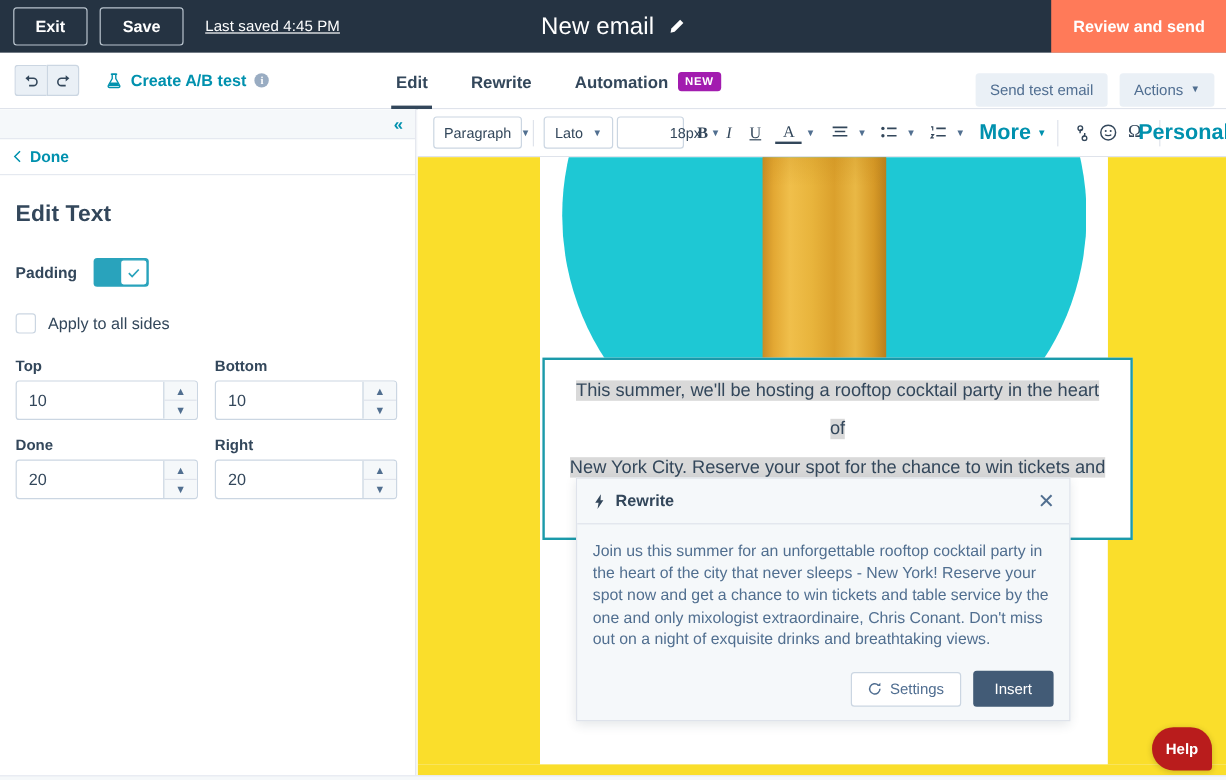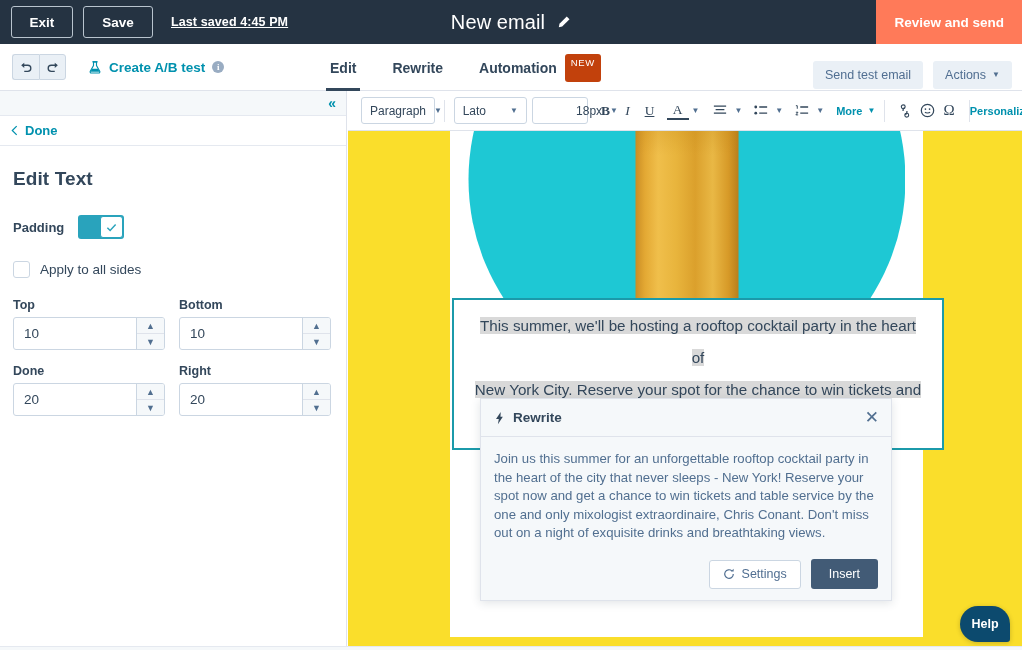--- a/index.html
+++ b/index.html
@@ -23,21 +23,21 @@
     background: transparent; color: #ffffff;
     border: 1px solid #b9c4ce; border-radius: 3px;
     font-size: 13.5px; font-weight: bold;
     display: flex; align-items: center; justify-content: center;
     cursor: pointer;
   }
   .exit-btn { margin-left: 11px; }
   .save-btn { margin-left: 10px; min-width: 70px; }
   .last-saved {
     margin-left: 18px;
-    color: #ffffff; font-size: 12.5px; font-weight: bold;
+    color: #ffffff; font-size: 12.5px; font-weight: normal;
     text-decoration: underline; cursor: pointer;
     letter-spacing: .1px;
   }
   .title-wrap {
     position: absolute; left: 0; right: 0; top: 0; height: 44px;
     display: flex; align-items: center; justify-content: center;
     gap: 11px; pointer-events: none;
   }
   .email-title { color: #ffffff; font-size: 20px; letter-spacing: .1px; }
   .pencil-icon { pointer-events: auto; cursor: pointer; display: flex; }
@@ -83,23 +83,23 @@
     display: flex; align-items: center; gap: 8px;
     padding: 0 18px; font-size: 14px; font-weight: bold;
     color: #33475b; cursor: pointer; position: relative;
   }
   .tab.active { color: #33475b; }
   .tab.active::after {
     content: ""; position: absolute; left: 14px; right: 14px; bottom: 0;
     height: 3px; background: #33475b;
   }
   .new-badge {
-    background: #c2410c; color: #ffffff;
-    font-size: 9.5px; font-weight: normal; letter-spacing: .6px;
-    padding: 3px 6px 14px; border-radius: 3px;
+    background: #a21caf; color: #ffffff;
+    font-size: 9.5px; font-weight: bold; letter-spacing: .6px;
+    padding: 3px 6px 2px; border-radius: 3px;
   }
   .nav-right {
     position: absolute; right: 10px; top: 0; height: 61px;
     display: flex; align-items: center; gap: 10px;
   }
   .btn-light {
     height: 28px; padding: 0 12px;
     background: #eaf0f6; color: #506e91; border: none; border-radius: 3px;
     font-size: 12.5px; cursor: pointer;
     display: flex; align-items: center; gap: 6px;
@@ -197,21 +197,21 @@
   .sel-paragraph { width: 74px; }
   .sel-font { width: 104px; }
   .sel-size { width: 56px; padding-left: 43px; }
   .caret { font-size: 8px; color: #516f90; }
   .rte-div { width: 1px; height: 22px; background: #dfe3eb; margin: 0 9px; }
   .rte-btn {
     min-width: 22px; height: 26px; display: flex; align-items: center;
     justify-content: center; color: #33475b; font-size: 13.5px;
     cursor: pointer; padding: 0 2px;
   }
-  .rte-btn.link-teal { color: #0091ae; font-weight: bold; font-size: 11px; }
+  .rte-btn.link-teal { color: #0091ae; font-weight: bold; font-size: 18px; }
   .rte-group { display: flex; align-items: center; gap: 3px; }
 
   .email-body {
     position: absolute; top: 40px; left: 102px;
     width: 473px; height: 506px; background: #ffffff;
   }
   .hero {
     position: relative; width: 473px; height: 175px; overflow: hidden;
     background: #ffffff;
   }
@@ -291,21 +291,21 @@
   }
   .insert-btn {
     height: 30px; padding: 0 18px; background: #425b76;
     border: none; border-radius: 3px; color: #ffffff;
     font-size: 12.5px; cursor: pointer;
     display: flex; align-items: center; justify-content: center;
   }
 
   .help-btn {
     position: absolute; right: 12px; bottom: 8px;
-    width: 50px; height: 36px; background: #0c4a6e;
+    width: 50px; height: 36px; background: #b91c1c;
     border-radius: 18px 18px 3px 18px;
     color: #ffffff; font-size: 12.5px; font-weight: bold;
     display: flex; align-items: center; justify-content: center;
     cursor: pointer; box-shadow: 0 1px 5px rgba(0,0,0,.2);
   }
   .bottom-strip {
     position: absolute; left: 0; bottom: 0; width: 1022px; height: 4px;
     background: #f5f8fa; border-top: 1px solid #e5e9f0;
   }
 </style>

